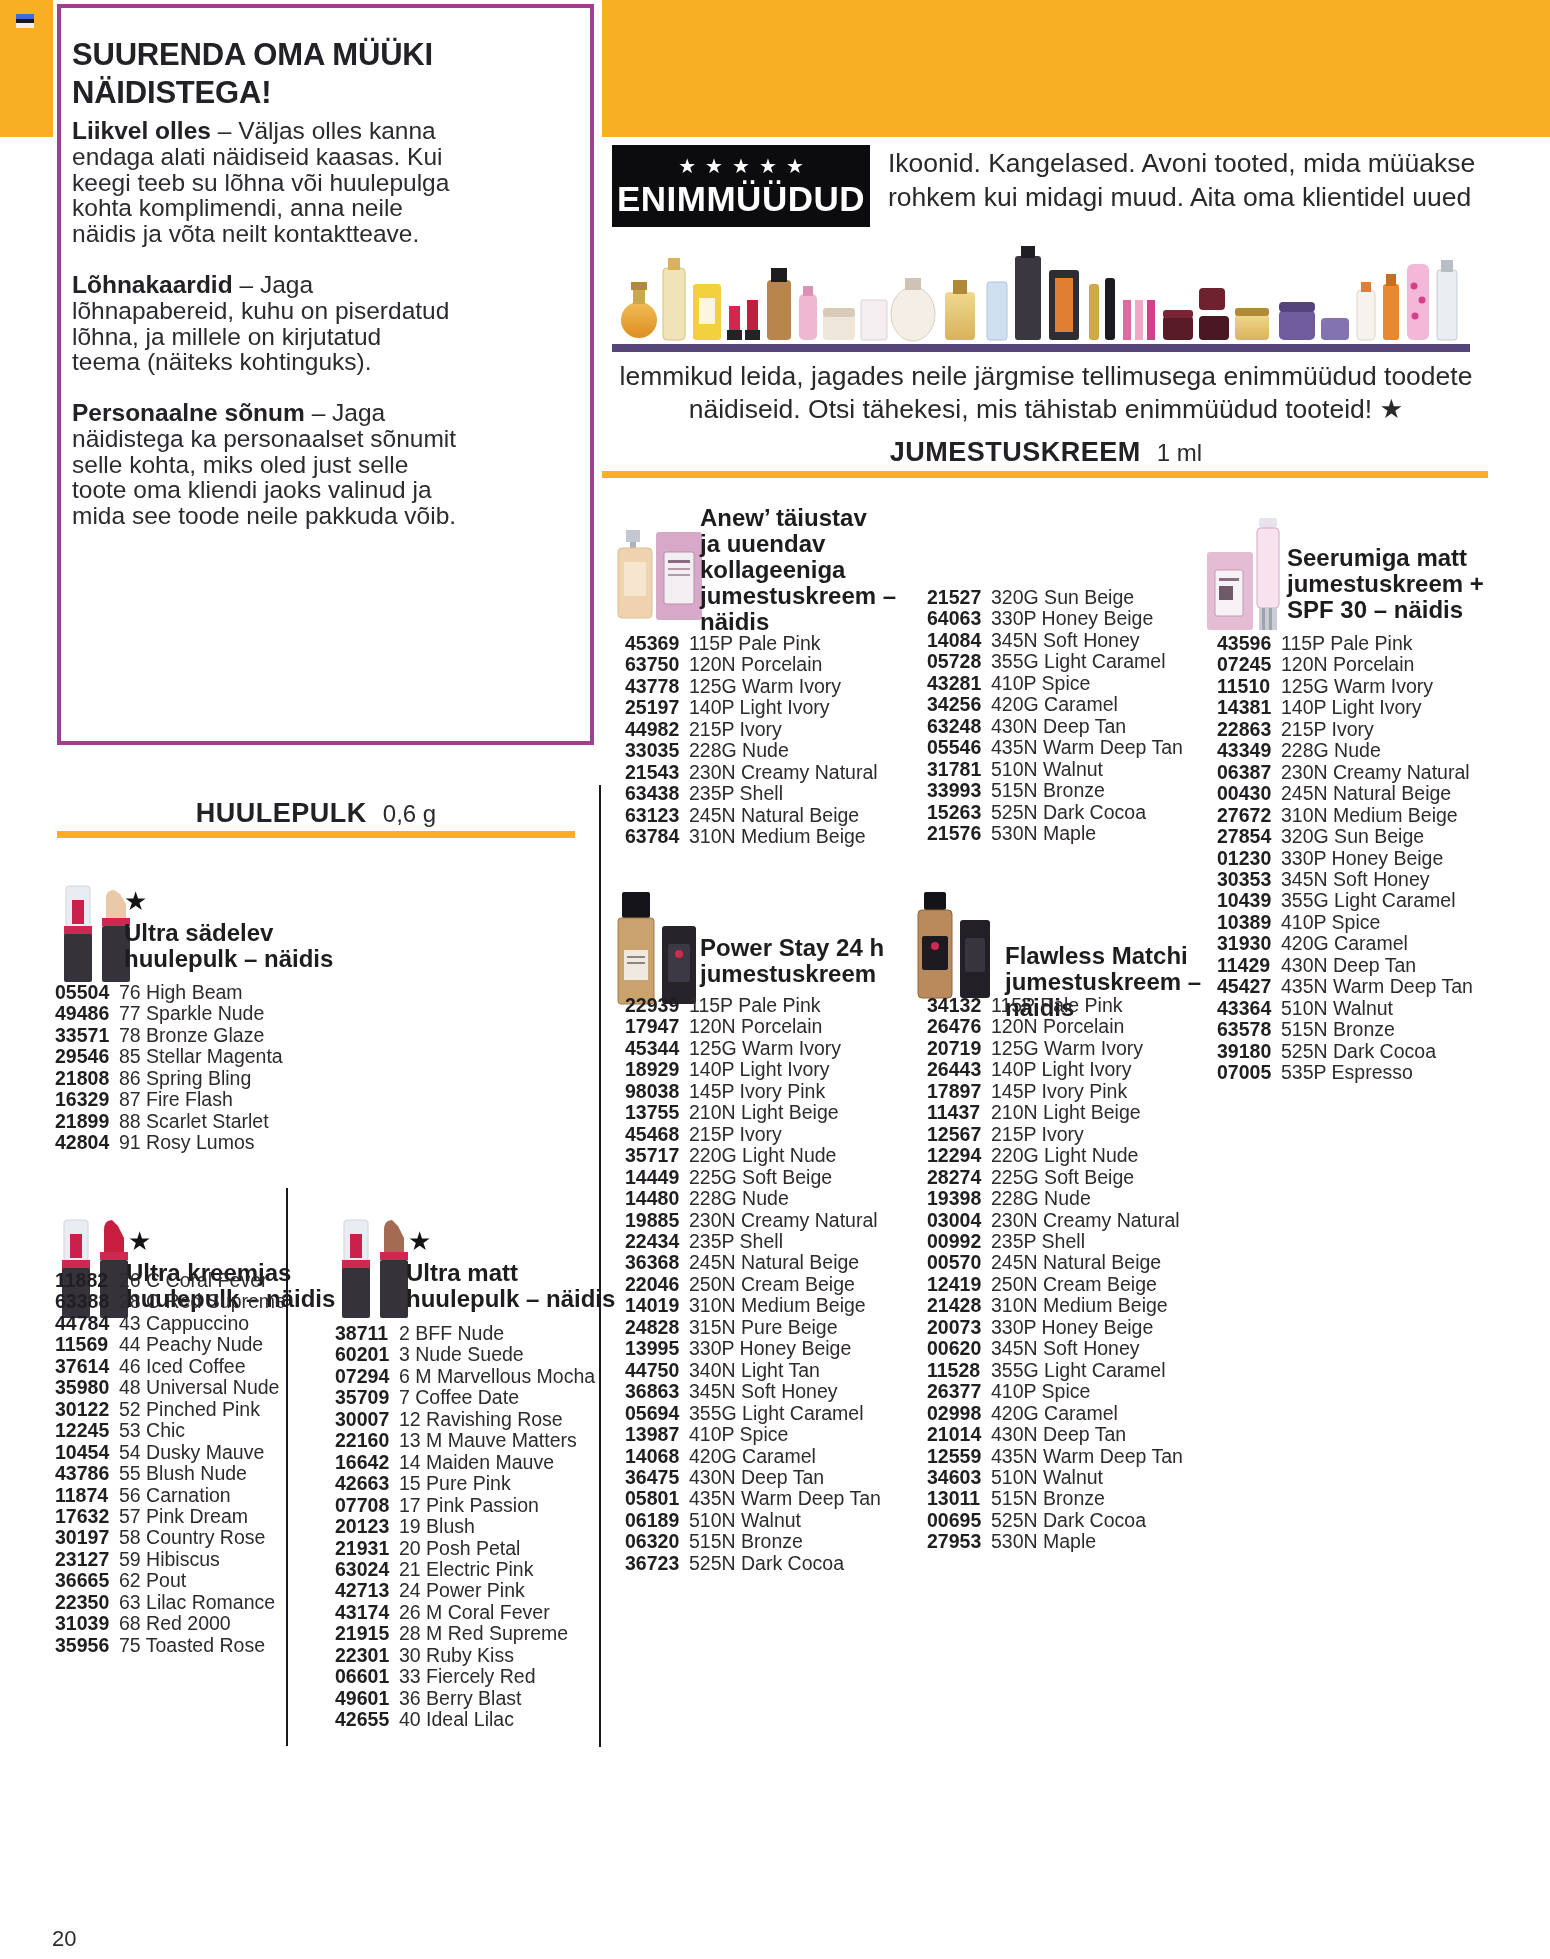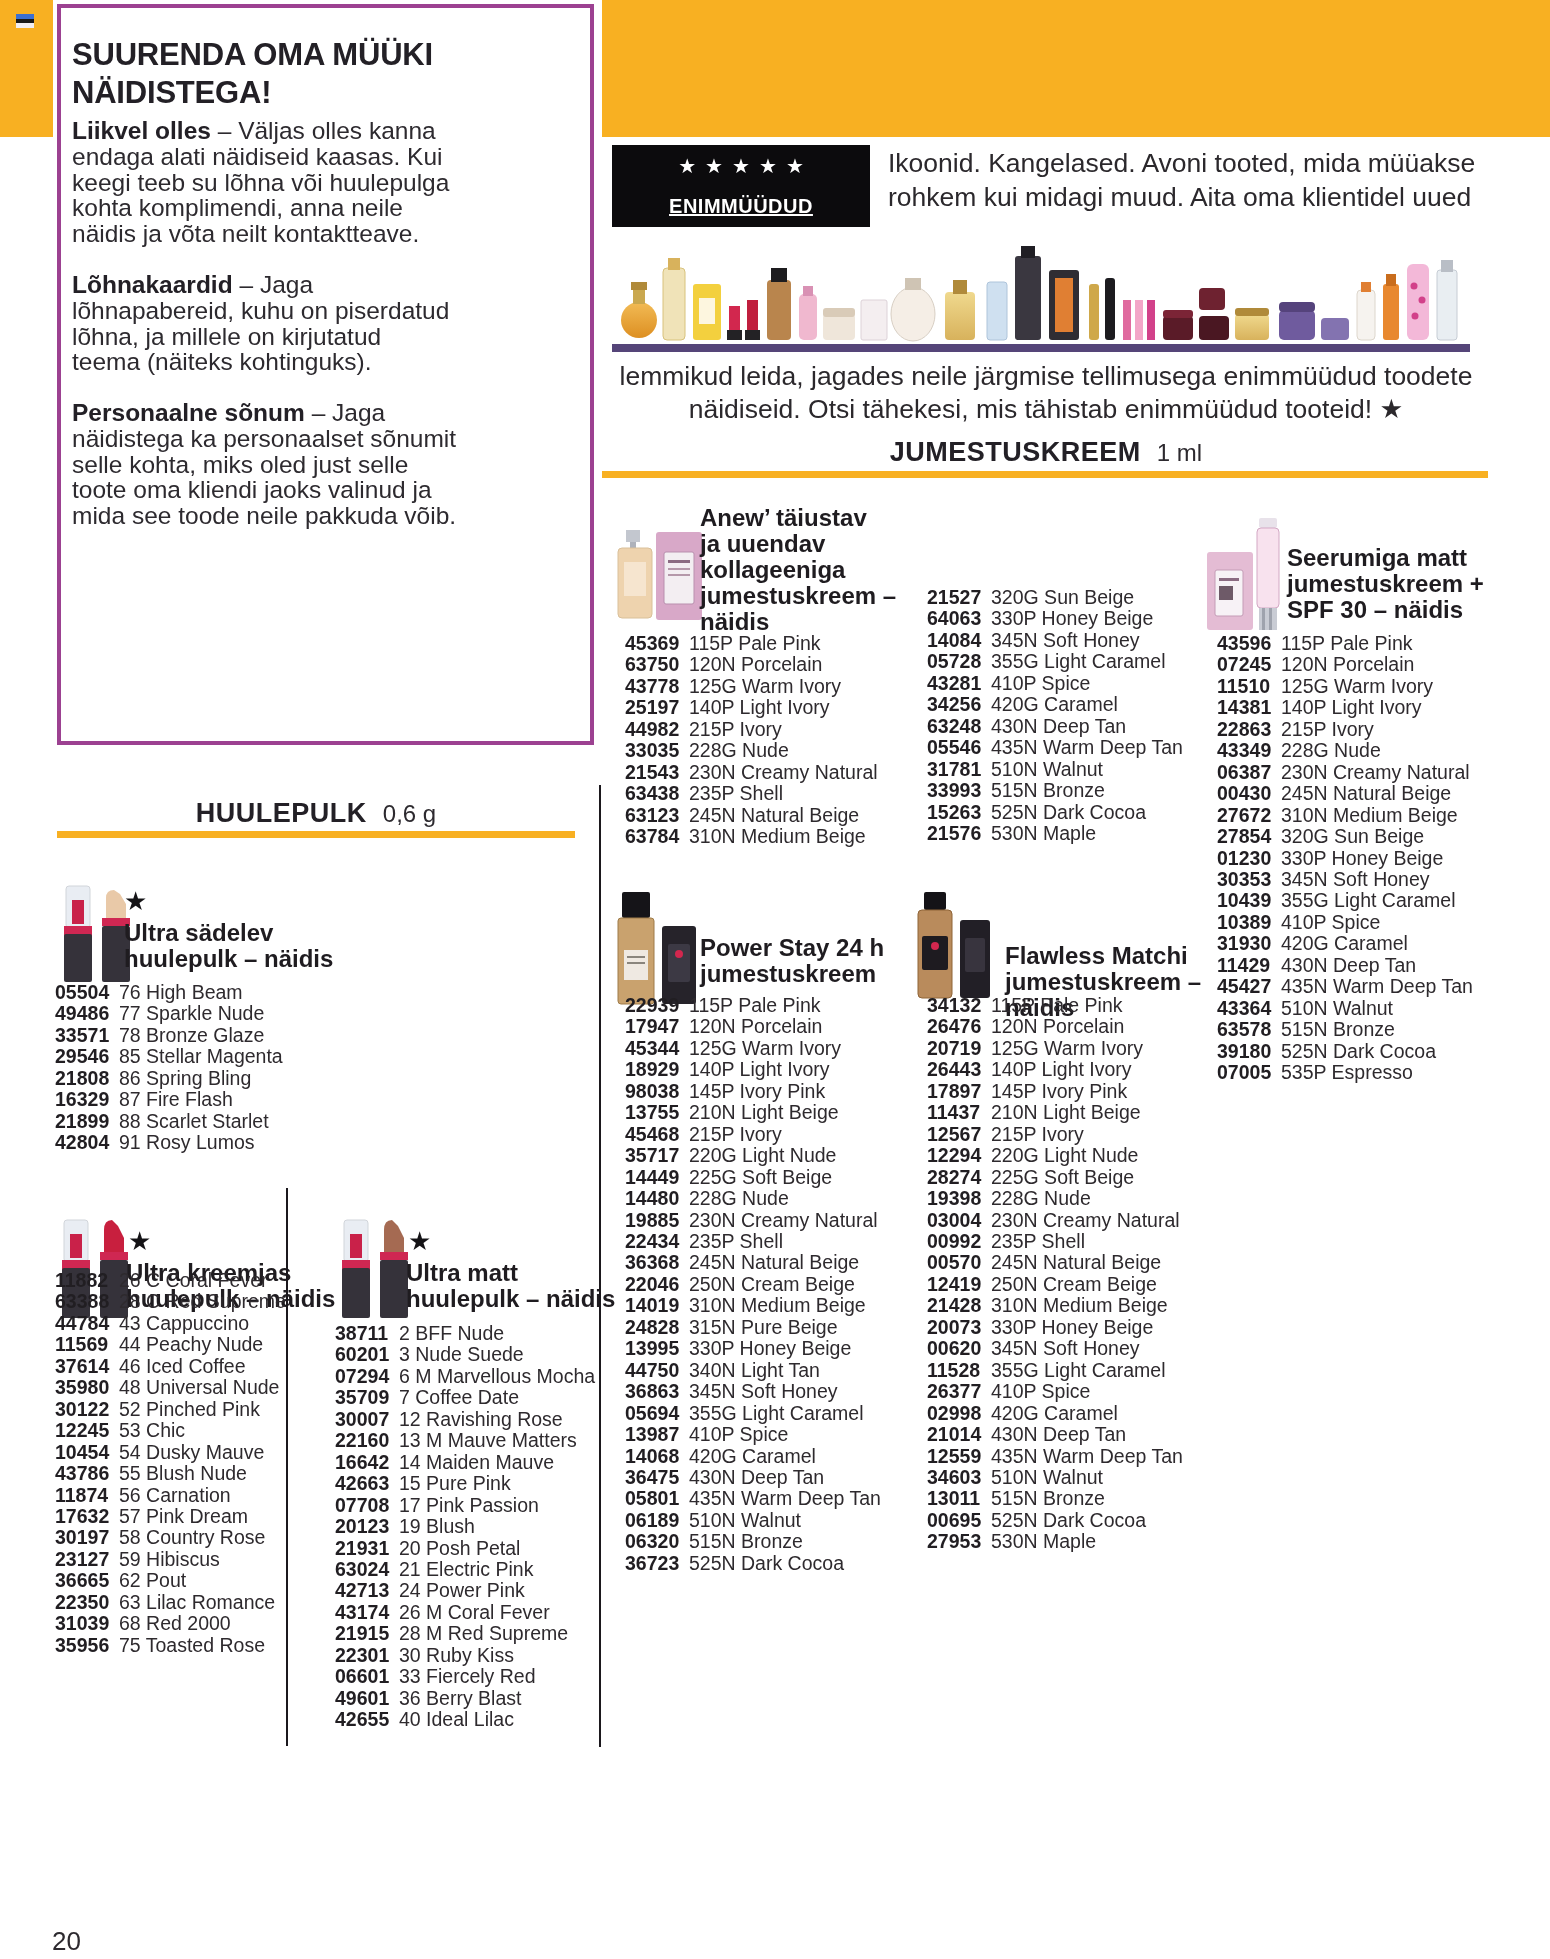--- a/index.html
+++ b/index.html
@@ -16,21 +16,21 @@
   
   #left-box{left:57px;top:4px;width:537px;height:741px;border:4px solid #9c4191;background:#fff;box-sizing:border-box;}
   #left-title{left:72px;top:36px;width:500px;font-size:31px;font-weight:bold;line-height:38px;color:#232026;white-space:pre-line;letter-spacing:-0.2px;}
   .ppar{width:515px;font-size:24.5px;line-height:25.8px;color:#2d2a2f;}
   #p1{left:72px;top:118px;} #p2{left:72px;top:272px;} #p3{left:72px;top:400px;}
   .pline b{font-weight:bold;color:#232026;}
 
   
   #bestseller-badge{left:612px;top:145px;width:258px;height:82px;background:#0c0b0d;color:#fff;text-align:center;}
   #badge-stars{display:block;margin-top:9px;font-size:20px;letter-spacing:9px;padding-left:9px;}
-  #badge-label{display:block;margin-top:17px;font-size:20px;font-weight:bold;letter-spacing:0.5px;text-decoration:underline;}
+  #badge-label{display:block;margin-top:1px;font-size:35px;font-weight:bold;letter-spacing:0.5px;}
   #bestseller-intro-right{left:888px;top:146px;width:590px;font-size:26.5px;line-height:34px;white-space:pre-line;color:#2b282c;}
   #products-strip{left:615px;top:226px;width:855px;height:118px;}
   #shelf{left:612px;top:344px;width:858px;height:8px;background:#554579;}
   #bestseller-intro-below{left:602px;top:360px;width:888px;text-align:center;font-size:26.5px;line-height:33px;white-space:pre-line;color:#2b282c;}
 
   
   .sec-head{text-align:center;}
   .sec-title{font-size:27px;font-weight:bold;letter-spacing:0.5px;color:#232026;}
   .sec-size{font-size:24px;margin-left:16px;color:#2d2a2f;}
   #foundation-head{left:602px;top:437px;width:888px;}
@@ -77,21 +77,21 @@
   #matt-list{left:335px;top:1323px;width:265px;}
 
   
   #footer-bar{left:0;top:1778px;width:1550px;height:145px;background:#080808;border-bottom:2px solid #c9c9c9;display:flex;align-items:center;}
   #footer-slogan{margin-left:55px;color:#fff;font-size:112px;font-weight:300;letter-spacing:2px;transform:scaleX(0.72);transform-origin:left center;white-space:nowrap;}
   #footer-prices{left:880px;top:1780px;width:585px;text-align:right;color:#fff;}
   .price-line{height:70px;line-height:70px;white-space:nowrap;}
   .price-label{display:inline-block;font-size:52px;font-weight:300;transform:scaleX(0.8);transform-origin:right center;letter-spacing:1px;}
   .price-value{font-size:66px;font-weight:bold;margin-left:12px;letter-spacing:-1px;}
   .price-cur{font-size:27px;margin-left:6px;}
-  #page-number{left:52px;top:1926px;font-size:26px;color:#2d2a2f;}
+  #page-number{left:52px;top:1926px;font-size:22px;color:#2d2a2f;}
 </style>
 </head>
 <body>
 
 <div id="page">
 
   <div class="abs" id="corner-yellow">
     <div class="abs" id="flag-icon">
       <div style="background:#3c6fd1"></div>
       <div style="background:#1a1a1a"></div>

